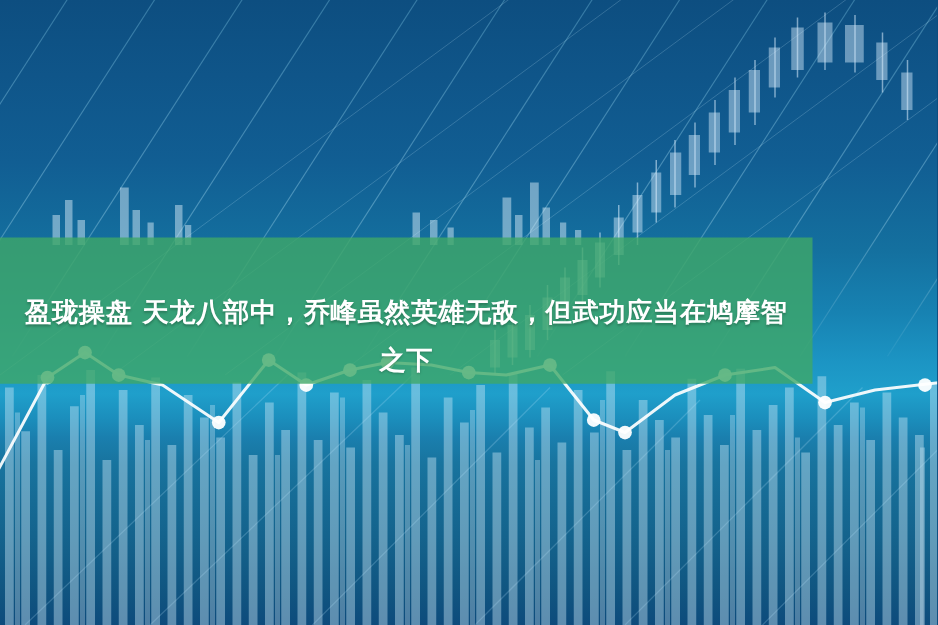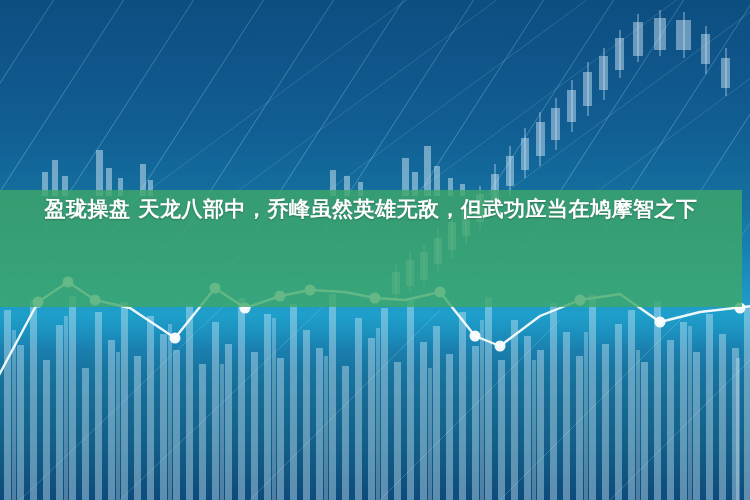--- a/index.html
+++ b/index.html
@@ -58,25 +58,25 @@
     inset: 0;
     overflow: hidden;
   }
   .chart-layer svg { display: block; }
 
   
   .caption-band {
     position: absolute;
     left: 0;
     top: 190px;
-    width: 742px;
+    width: 650px;
     height: 117px;
     background: rgba(63, 167, 104, 0.80);
     display: flex;
-    align-items: flex-start;
+    align-items: flex-end;
     justify-content: center;
     box-sizing: border-box;
     padding: 0 14px;
   }
   .caption-text {
     color: #ffffff;
     font-size: 21px;
     line-height: 38px;
     font-weight: bold;
     text-align: center;

